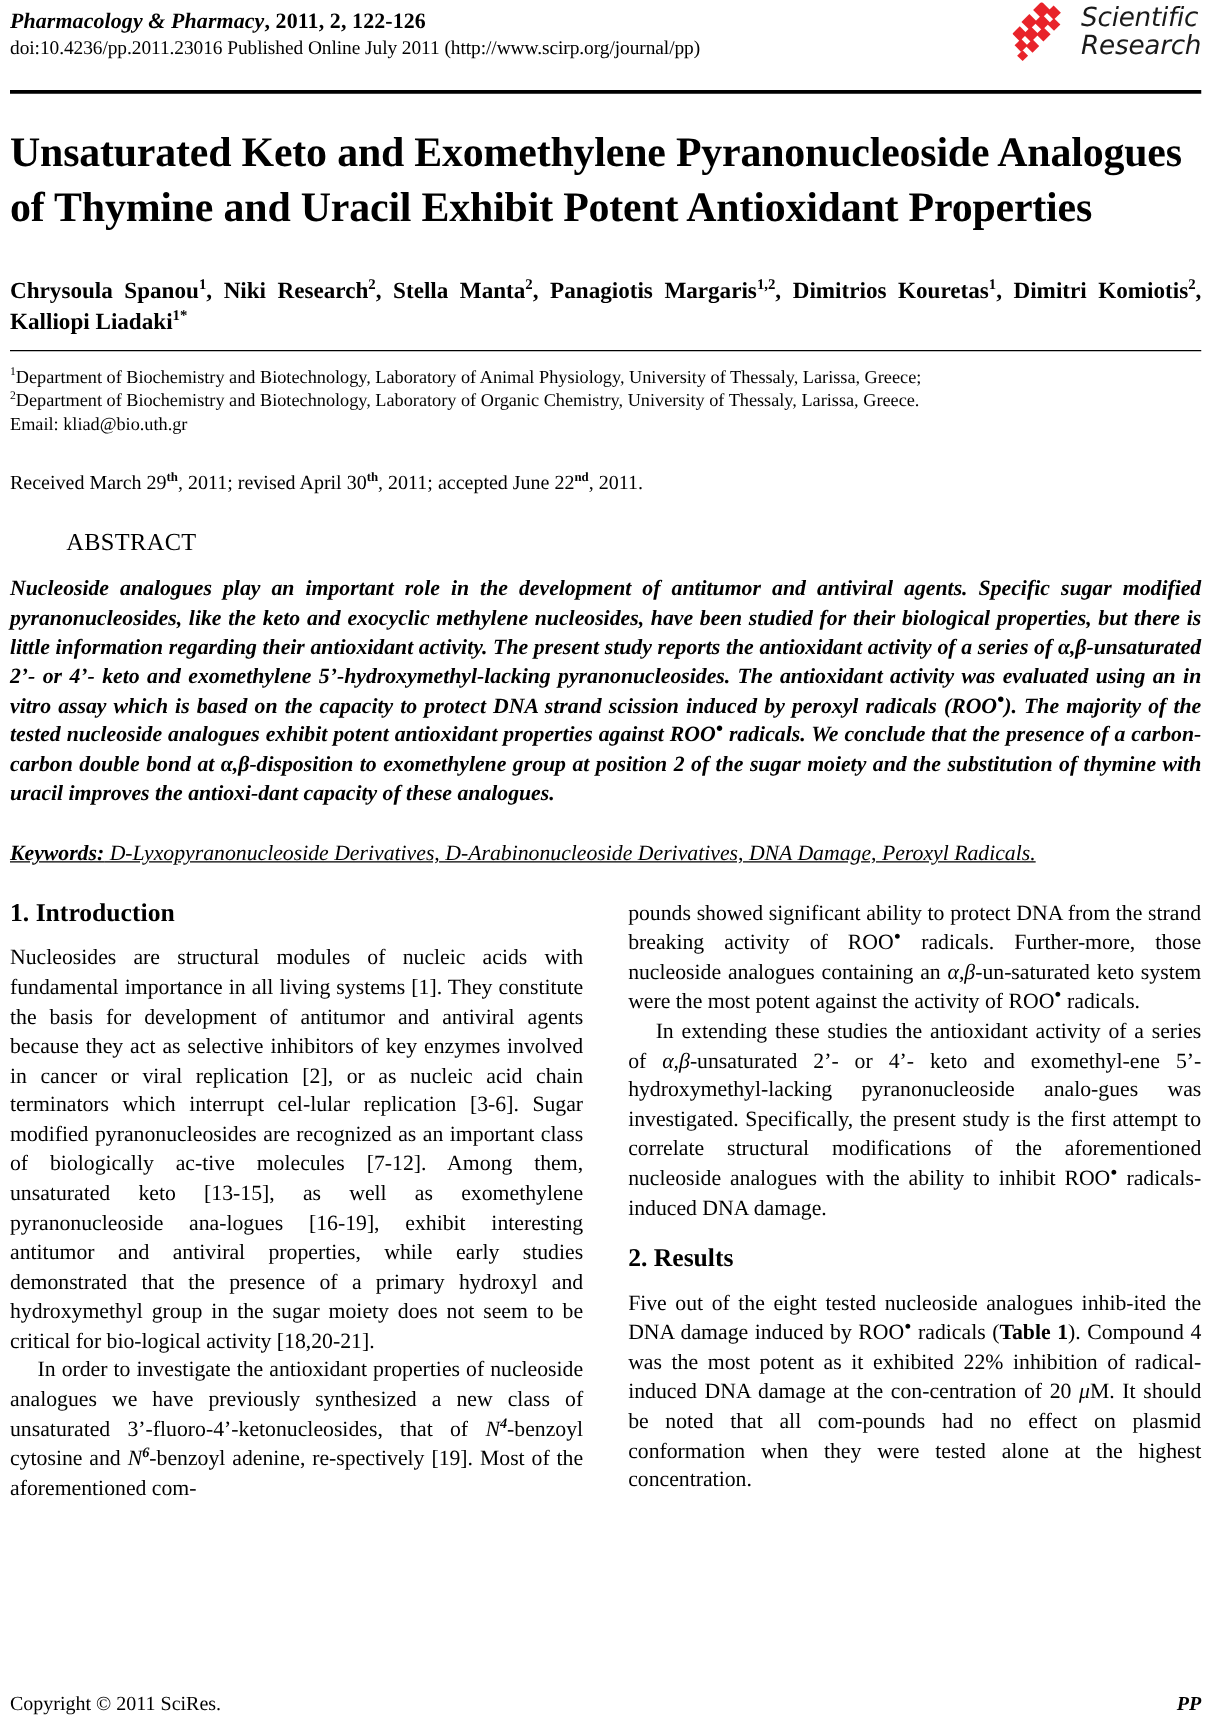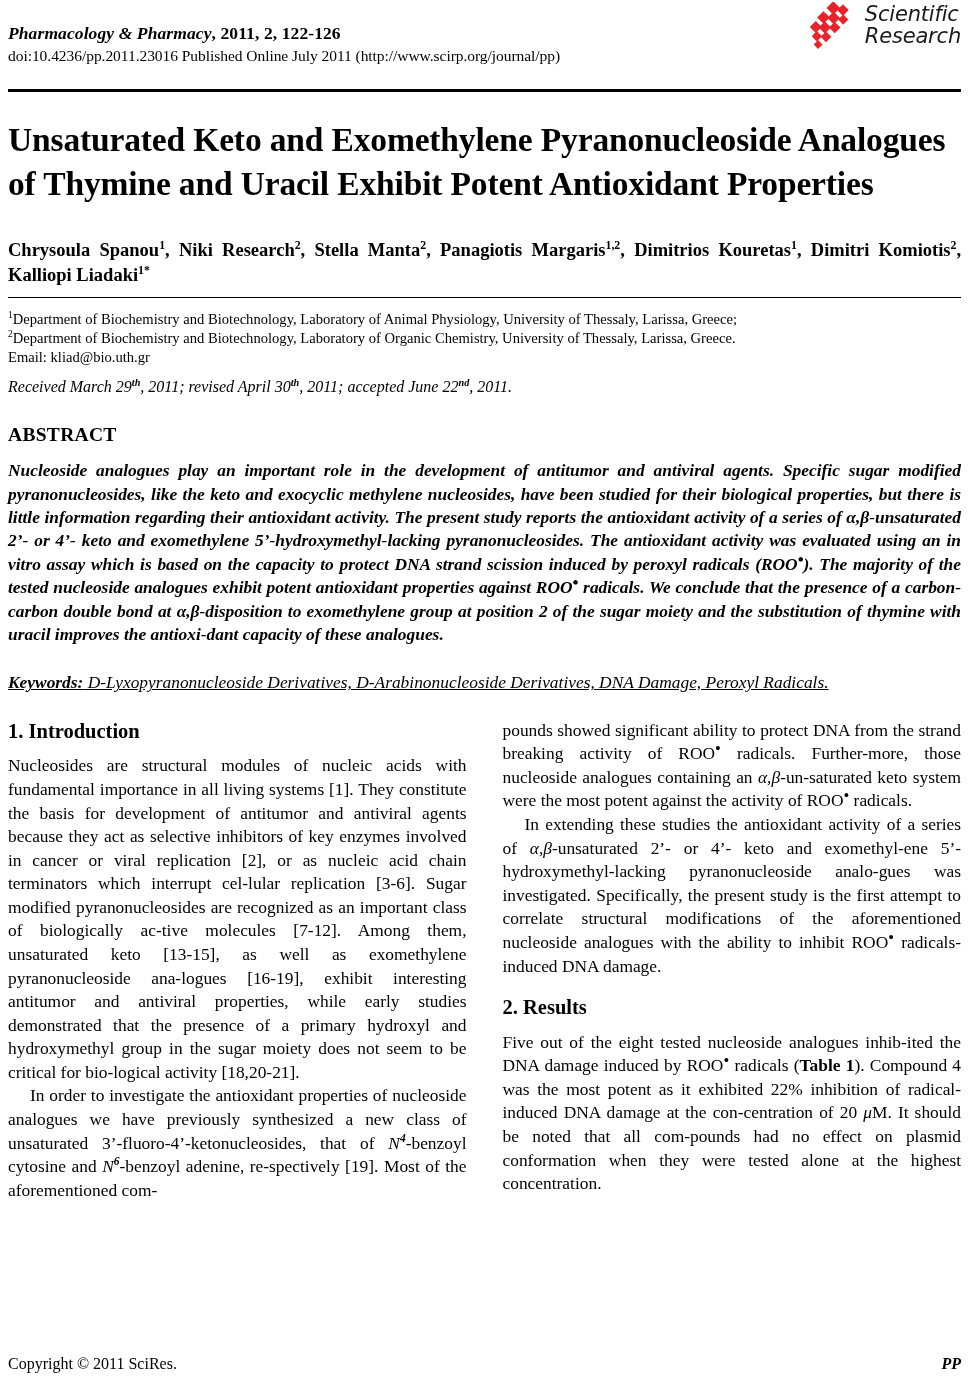--- a/index.html
+++ b/index.html
@@ -20,21 +20,21 @@
     width: 969px;
     height: 1389px;
     position: relative;
     box-sizing: border-box;
     padding: 0 8px;
   }
 
   
   .runhead {
     position: relative;
-    padding-top: 23px;
+    padding-top: 6px;
     height: 62px;
   }
   .runhead-journal {
     font-weight: bold;
     font-size: 17.5px;
     letter-spacing: .1px;
   }
   .runhead-journal .jname {
     font-style: italic;
   }
@@ -107,30 +107,30 @@
     margin-top: 12px;
   }
   .affil-line {
     text-align: justify;
     text-align-last: left;
   }
   .affils sup { font-weight: normal; }
 
   .dates {
     font-size: 16px;
-    margin-top: 11px;
-    font-style: italic;
+    margin-top: 28px;
   }
 
   
   .sec-abstract {
     font-size: 19.5px;
-    font-weight: bold;
+    font-weight: normal;
     margin-top: 28px;
     letter-spacing: .3px;
+    margin-left: 45px;
   }
   .abstract-body {
     font-size: 17.4px;
     font-style: italic;
     font-weight: bold;
     line-height: 1.345;
     margin-top: 13px;
     text-align: justify;
     text-align-last: left;
   }

